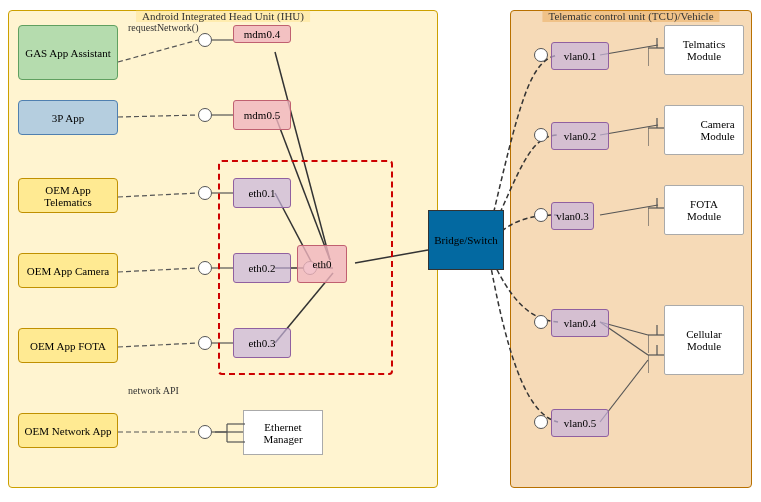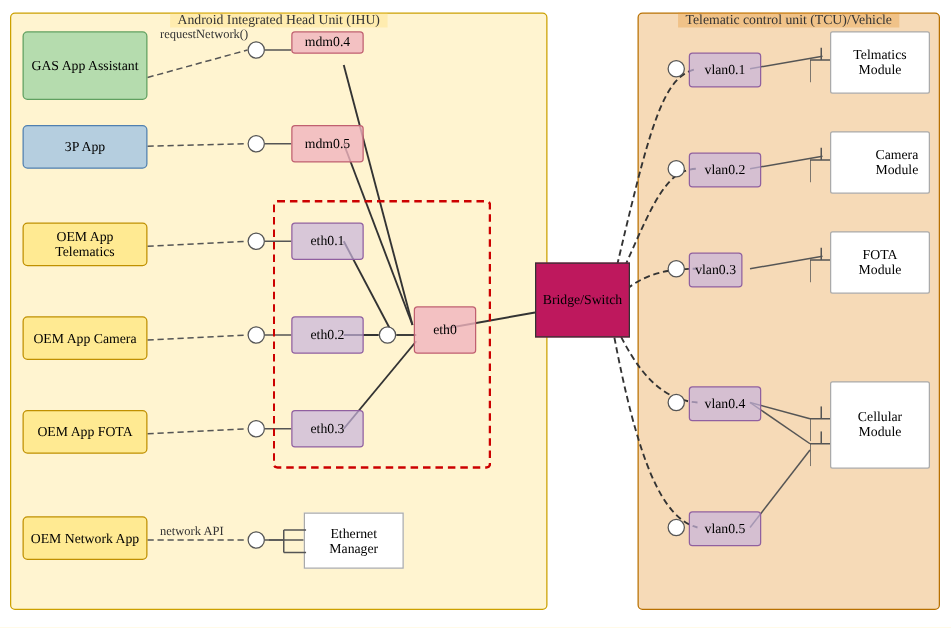--- a/index.html
+++ b/index.html
@@ -116,21 +116,21 @@
     .dashed-red-box {
       position: absolute;
       border: 2px dashed #cc0000;
       border-radius: 4px;
       background: transparent;
     }
 
     
     .bridge-box {
       position: absolute;
-      background: #be185d;
+      background: #0369a1;
       border: 1.5px solid #333;
       display: flex;
       align-items: center;
       justify-content: center;
       font-size: 11px;
       text-align: center;
     }
 
     
     .tcu-module {
@@ -286,21 +286,21 @@
   </div>
 
   <div class="app-box app-box-yellow" style="left:18px; top:328px; width:100px; height:35px;">
     <span>OEM App FOTA</span>
   </div>
 
   <div class="label-text" style="left:128px; top:22px;">
     <span>requestNetwork()</span>
   </div>
 
-  <div class="label-text" style="left:128px; top:420px;">
+  <div class="label-text" style="left:128px; top:385px;">
     <span>network API</span>
   </div>
 
   <div class="circle-conn" style="left:198px; top:33px;"></div>
 
   <div class="circle-conn" style="left:198px; top:108px;"></div>
 
   <div class="circle-conn" style="left:198px; top:186px;"></div>
 
   <div class="circle-conn" style="left:198px; top:261px;"></div>
@@ -323,21 +323,21 @@
   <div class="net-box" style="left:233px; top:178px; width:58px; height:30px;">
     <span>eth0.1</span>
   </div>
   <div class="net-box" style="left:233px; top:253px; width:58px; height:30px;">
     <span>eth0.2</span>
   </div>
   <div class="net-box" style="left:233px; top:328px; width:58px; height:30px;">
     <span>eth0.3</span>
   </div>
 
-  <div class="net-box net-box-pink" style="left:331px; top:245px; width:50px; height:38px;">
+  <div class="net-box net-box-pink" style="left:297px; top:245px; width:50px; height:38px;">
     <span>eth0</span>
   </div>
 
   <div class="bridge-box" style="left:428px; top:210px; width:76px; height:60px;">
     <span>Bridge/Switch</span>
   </div>
 
   <div class="eth-manager" style="left:243px; top:410px; width:80px; height:45px; padding:6px;">
     <span style="white-space:pre;">Ethernet
 Manager</span>

